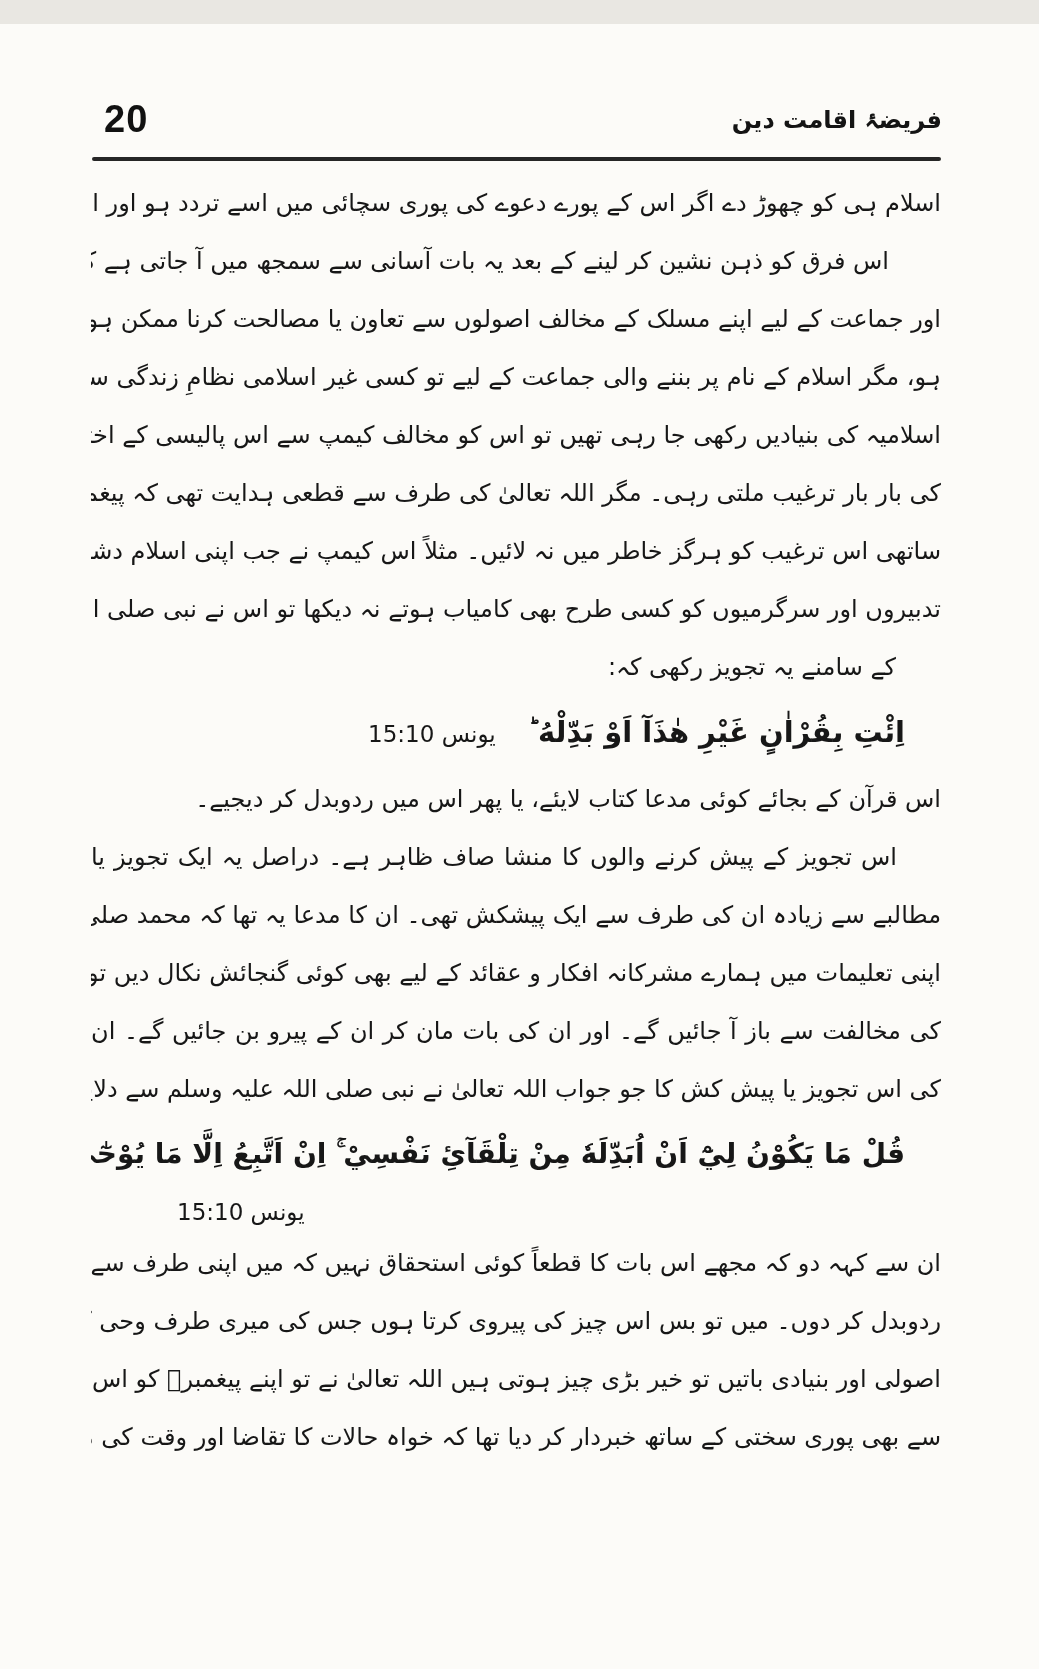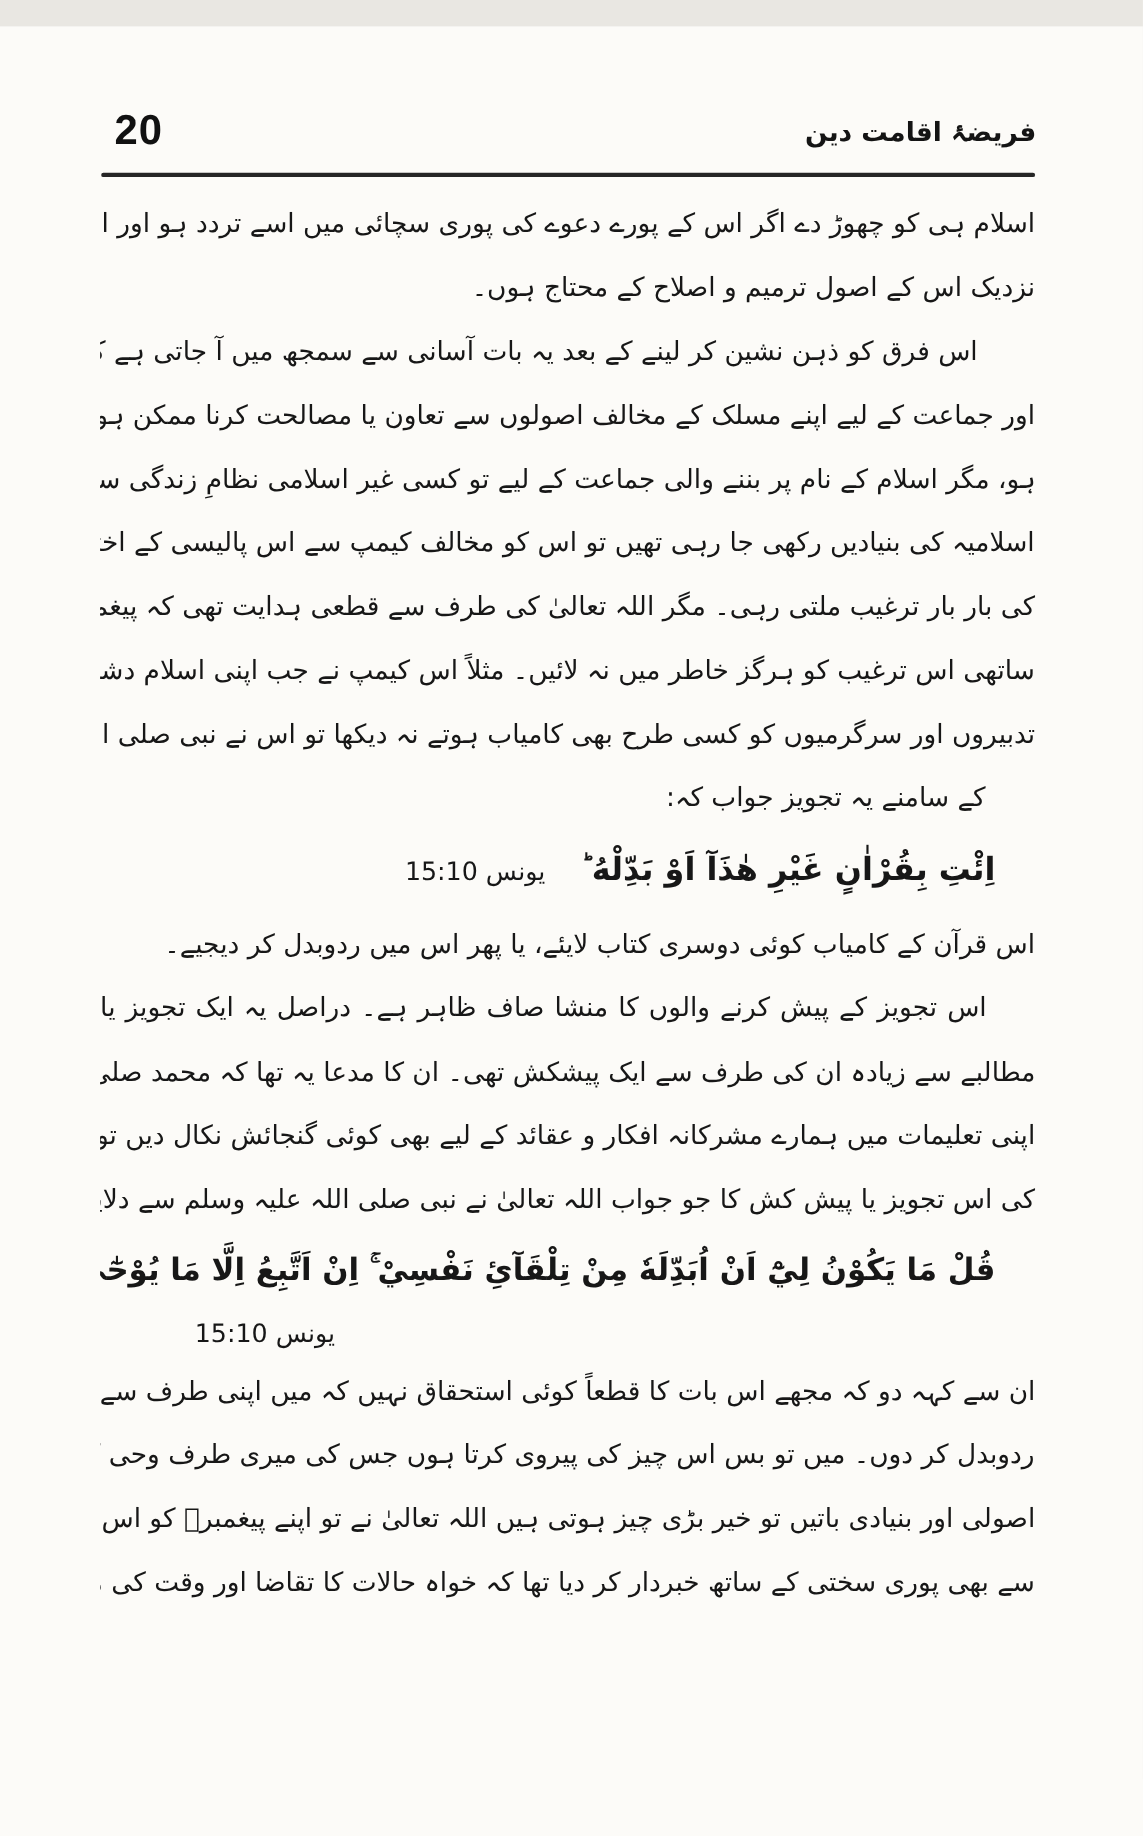--- a/index.html
+++ b/index.html
@@ -86,47 +86,47 @@
 <div class="page">
 
   <div class="pagenum">20</div>
   <div class="htitle">فریضۂ اقامت دین</div>
   <div class="rule"></div>
 
   <div class="content">
 
     <div>
       <div class="ln">اسلام ہی کو چھوڑ دے اگر اس کے پورے دعوے کی پوری سچائی میں اسے تردد ہو اور اس کے</div>
-      <div class="ln end-r">نزدیک اس کے اصول ترمیم و اصلاح کے محتاج ہوں۔</div>
     </div>
 
     <div>
       <div class="ln ind">اس فرق کو ذہن نشین کر لینے کے بعد یہ بات آسانی سے سمجھ میں آ جاتی ہے کہ اگر کسی</div>
       <div class="ln">اور جماعت کے لیے اپنے مسلک کے مخالف اصولوں سے تعاون یا مصالحت کرنا ممکن ہو تو</div>
       <div class="ln">ہو، مگر اسلام کے نام پر بننے والی جماعت کے لیے تو کسی غیر اسلامی نظامِ زندگی سے</div>
       <div class="ln">اسلامیہ کی بنیادیں رکھی جا رہی تھیں تو اس کو مخالف کیمپ سے اس پالیسی کے اختیار کر لینے</div>
       <div class="ln">کی بار بار ترغیب ملتی رہی۔ مگر اللہ تعالیٰ کی طرف سے قطعی ہدایت تھی کہ پیغمبرؐ اور ان کے</div>
       <div class="ln">ساتھی اس ترغیب کو ہرگز خاطر میں نہ لائیں۔ مثلاً اس کیمپ نے جب اپنی اسلام دشمن</div>
       <div class="ln">تدبیروں اور سرگرمیوں کو کسی طرح بھی کامیاب ہوتے نہ دیکھا تو اس نے نبی صلی اللہ علیہ وسلم</div>
-      <div class="ln end-r inset-r">کے سامنے یہ تجویز جواب کہ:</div>
+      <div class="ln end-r inset-r">کے سامنے یہ تجویز رکھی کہ:</div>
     </div>
 
     <div class="qline">
       <span>اِئْتِ بِقُرْاٰنٍ غَيْرِ هٰذَآ اَوْ بَدِّلْهُ ؕ</span>
       <span class="qref">یونس 15:10</span>
     </div>
 
     <div>
-      <div class="ln end-r">اس قرآن کے کامیاب کوئی دوسری کتاب لایئے، یا پھر اس میں ردوبدل کر دیجیے۔</div>
+      <div class="ln end-r">اس قرآن کے بجائے کوئی مدعا کتاب لایئے، یا پھر اس میں ردوبدل کر دیجیے۔</div>
     </div>
 
     <div>
       <div class="ln ind-sm">اس تجویز کے پیش کرنے والوں کا منشا صاف ظاہر ہے۔ دراصل یہ ایک تجویز یا</div>
       <div class="ln">مطالبے سے زیادہ ان کی طرف سے ایک پیشکش تھی۔ ان کا مدعا یہ تھا کہ محمد صلی اللہ علیہ وسلم،</div>
       <div class="ln">اپنی تعلیمات میں ہمارے مشرکانہ افکار و عقائد کے لیے بھی کوئی گنجائش نکال دیں تو ہم ان</div>
+      <div class="ln">کی مخالفت سے باز آ جائیں گے۔ اور ان کی بات مان کر ان کے پیرو بن جائیں گے۔ ان</div>
       <div class="ln">کی اس تجویز یا پیش کش کا جو جواب اللہ تعالیٰ نے نبی صلی اللہ علیہ وسلم سے دلایا وہ یہ تھا:</div>
     </div>
 
     <div class="qline2">
       <span>قُلْ مَا يَكُوْنُ لِيْٓ اَنْ اُبَدِّلَهٗ مِنْ تِلْقَآئِ نَفْسِيْ ۚ اِنْ اَتَّبِعُ اِلَّا مَا يُوْحٰٓى اِلَيَّ ۚ</span>
     </div>
     <div class="refline">یونس 15:10</div>
 
     <div>
       <div class="ln">ان سے کہہ دو کہ مجھے اس بات کا قطعاً کوئی استحقاق نہیں کہ میں اپنی طرف سے اس قرآن میں کوئی</div>

